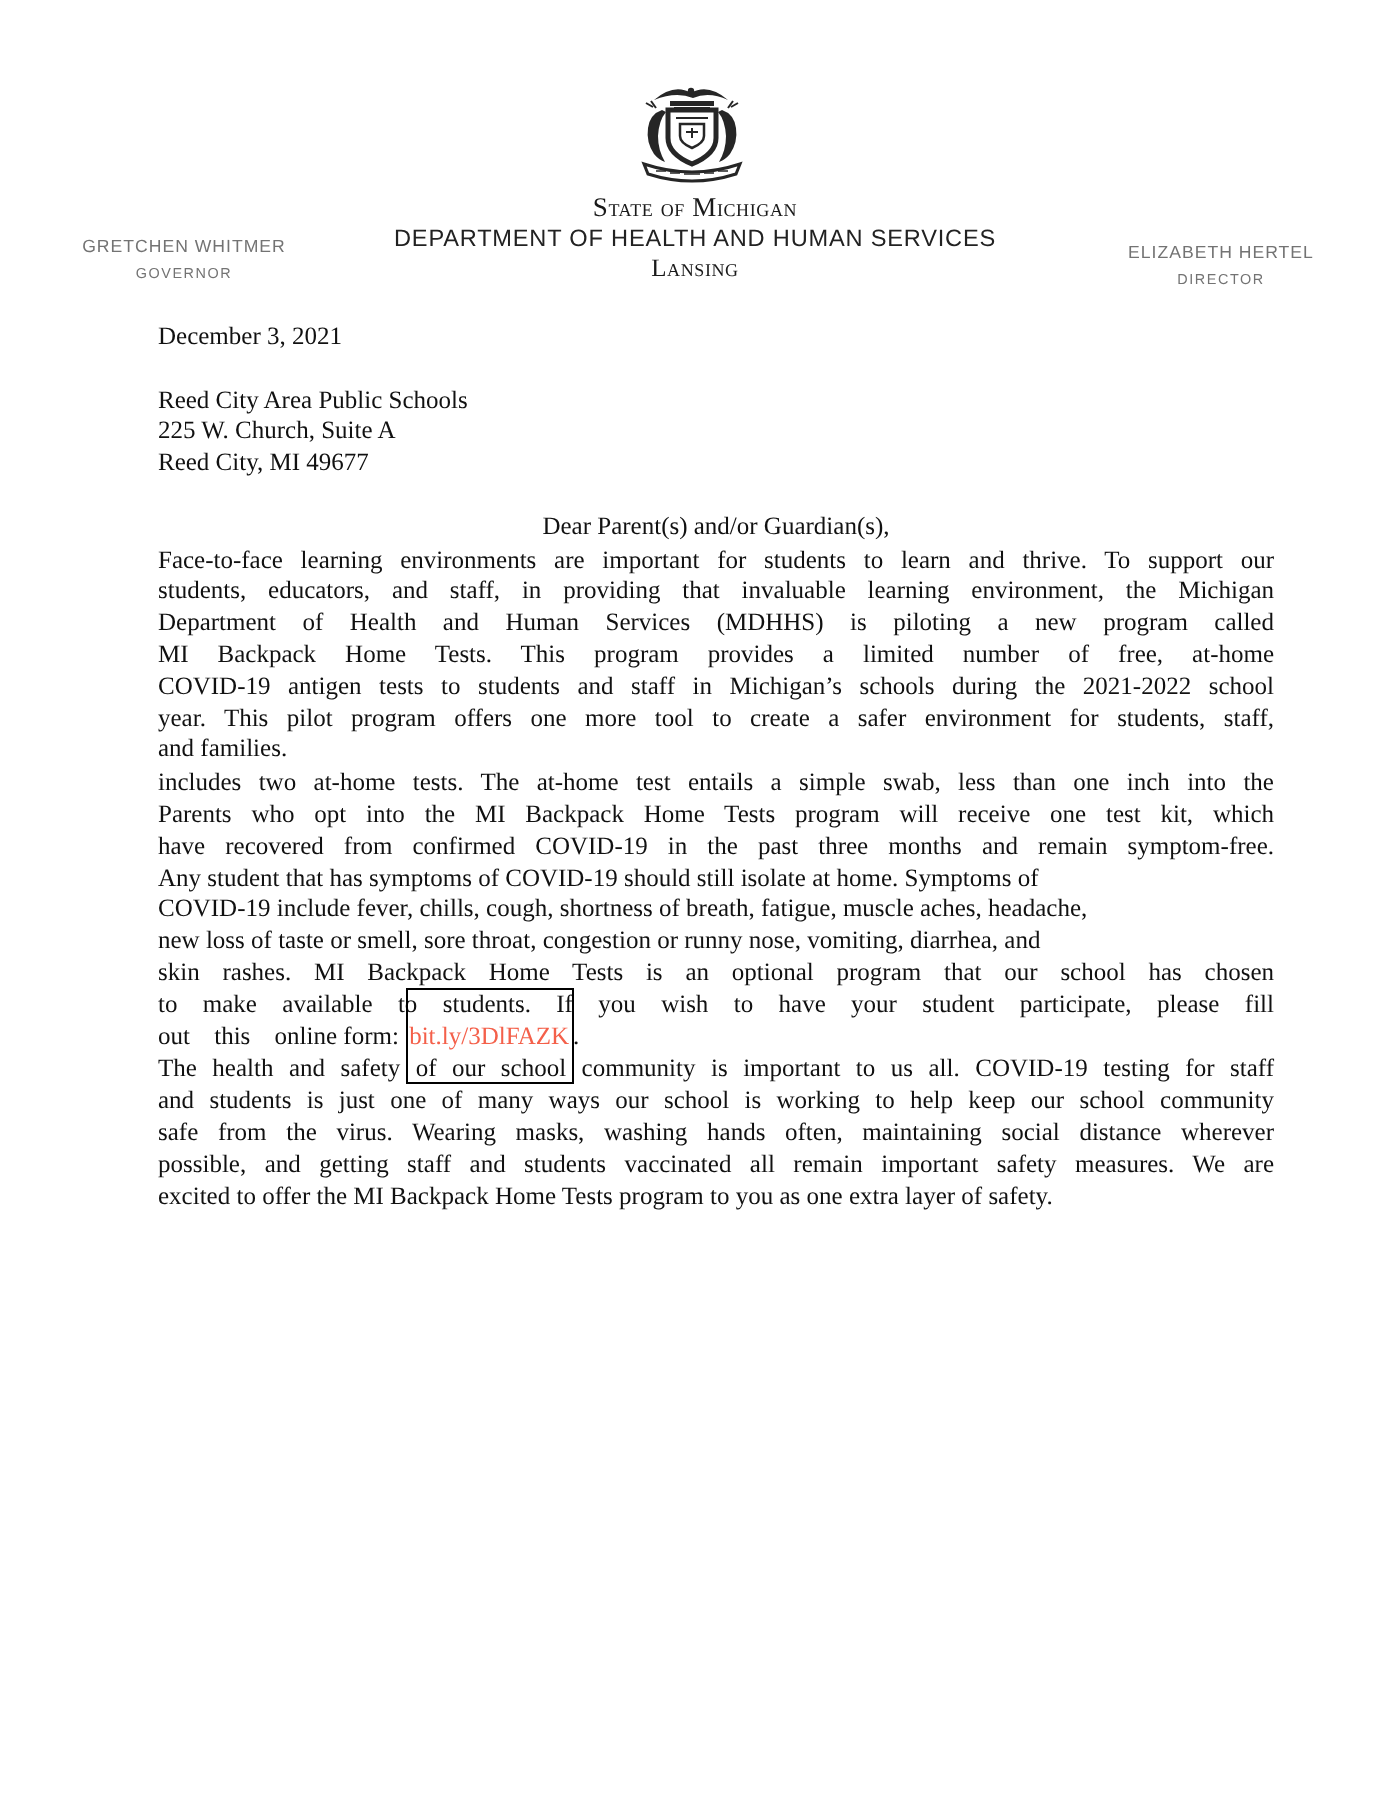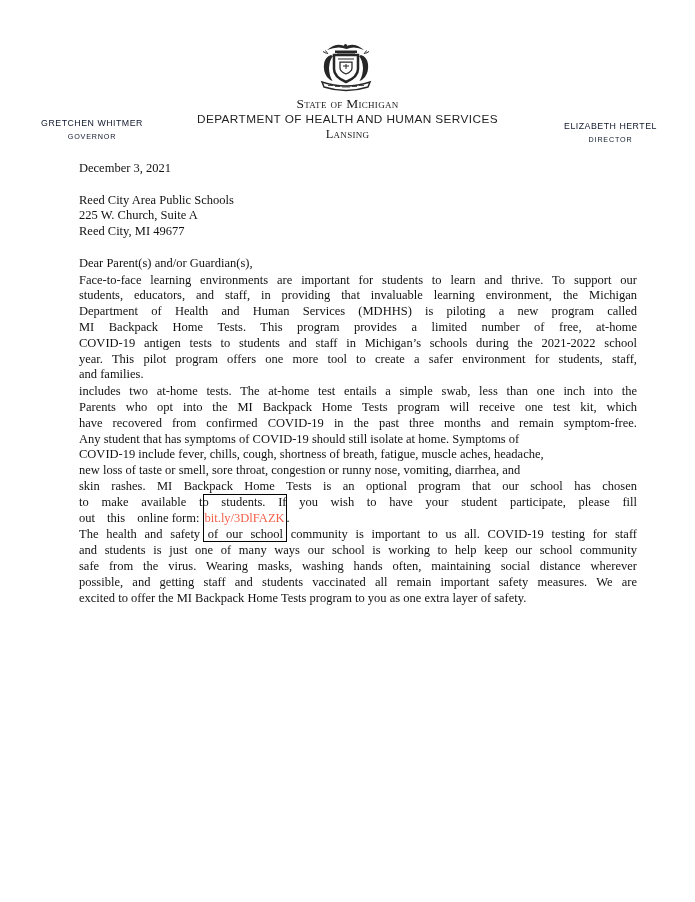--- a/index.html
+++ b/index.html
@@ -49,38 +49,38 @@
     text-align: center;
     font-variant: small-caps;
     font-size: 12.5px;
     letter-spacing: 0.3px;
     color: #1a1a1a;
   }
   .official {
     position: absolute;
     text-align: center;
     font-family: "Liberation Sans", sans-serif;
-    color: #0f172a;
+    color: #737373;
   }
   .official .name { font-size: 8.8px; letter-spacing: 0.5px; }
   .official .title { font-size: 7.2px; letter-spacing: 0.8px; margin-top: 4px; }
   .official.gov { top: 118px; left: 18px;  width: 148px; }
   .official.dir { top: 121px; left: 538px; width: 145px; }
 
   
   .letter-body {
     position: absolute;
     top: 161px;
     left: 79px;
     width: 558px;
     font-size: 12.5px;
     line-height: 15.8px;
   }
   .recipient { margin-top: 15.8px; }
-  .salutation { margin-top: 15.8px; }
+  .salutation { margin-top: 15.8px; text-align: center; }
   .paragraph { margin-top: 1px; }
   .line.just { text-align: justify; text-align-last: justify; text-justify: inter-word; }
   .line.left { text-align: left; }
   .link-box {
     border: 1px solid #000;
     padding: 16px 1px;
   }
   .closing {
     margin-top: 33px;
     font-family: "Liberation Sans", sans-serif;

